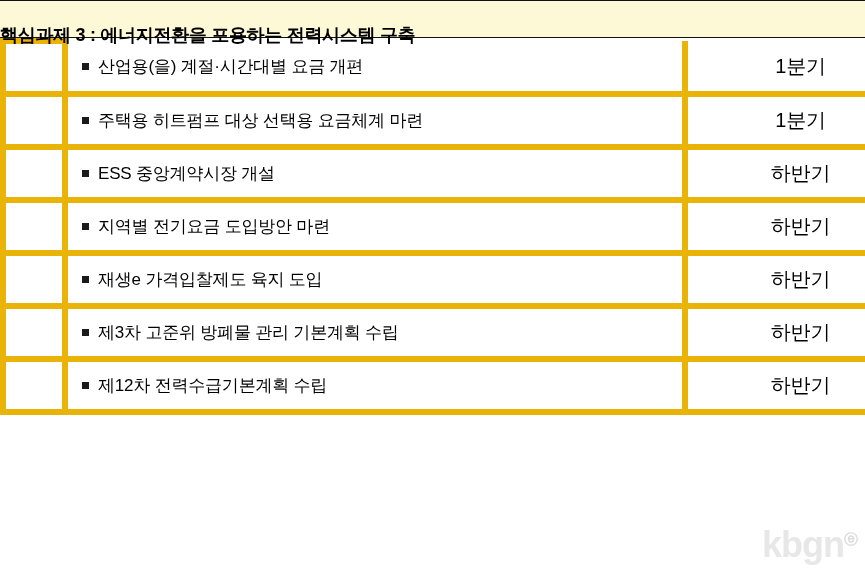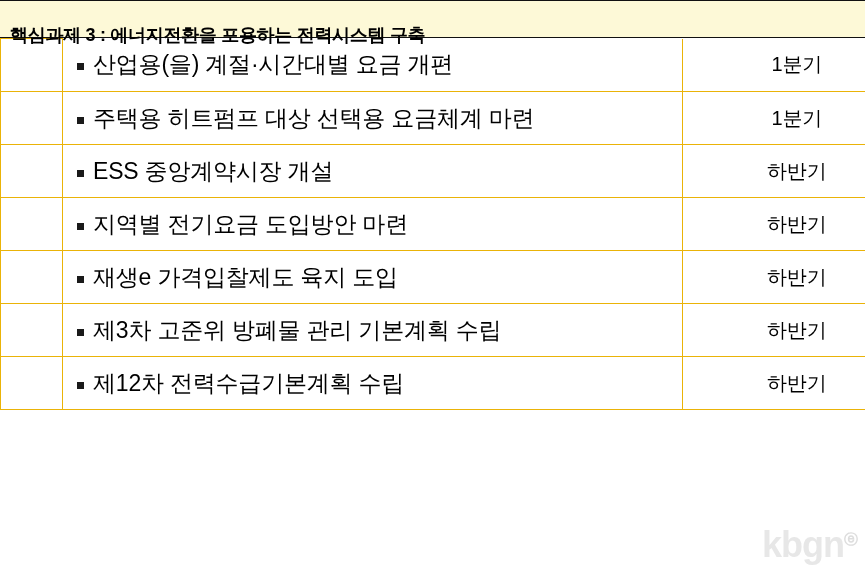--- a/index.html
+++ b/index.html
@@ -28,48 +28,47 @@
     border-top: 1.5px solid #111111;
     border-bottom: 1.5px solid #111111;
     display: flex;
     align-items: center;
     box-sizing: border-box;
   }
   .header-band .title {
     font-size: 18px;
     font-weight: bold;
     letter-spacing: -0.3px;
-    padding-left: 10px;
     white-space: nowrap;
     margin-top: 31px;
   }
   
   table.task-table {
     width: 865px;
     border-collapse: collapse;
     table-layout: fixed;
   }
   table.task-table td {
-    border: 1px solid #eab308;
+    border: 6px solid #eab308;
     height: 53px;
     box-sizing: border-box;
     vertical-align: middle;
   }
   td.spacer-cell {
     width: 62px;
     border-left: none;
     border-top: none;
     border-bottom: none;
     border-right: 1px solid #b9b9b9;
     background: #ffffff;
   }
   td.task-cell {
     width: 620px;
     padding-left: 14px;
-    font-size: 23px;
+    font-size: 17px;
     letter-spacing: -0.2px;
     white-space: nowrap;
   }
   td.task-cell .bullet {
     display: inline-block;
     width: 7px;
     height: 7px;
     background: #1a1a1a;
     margin-right: 9px;
     vertical-align: 2px;

